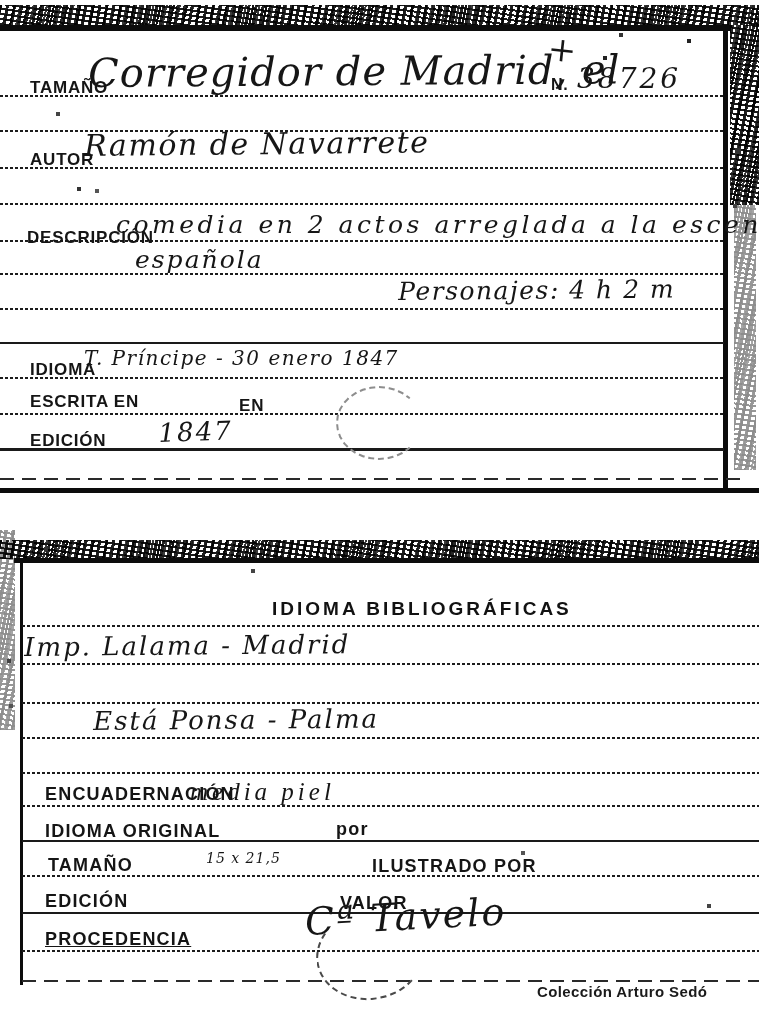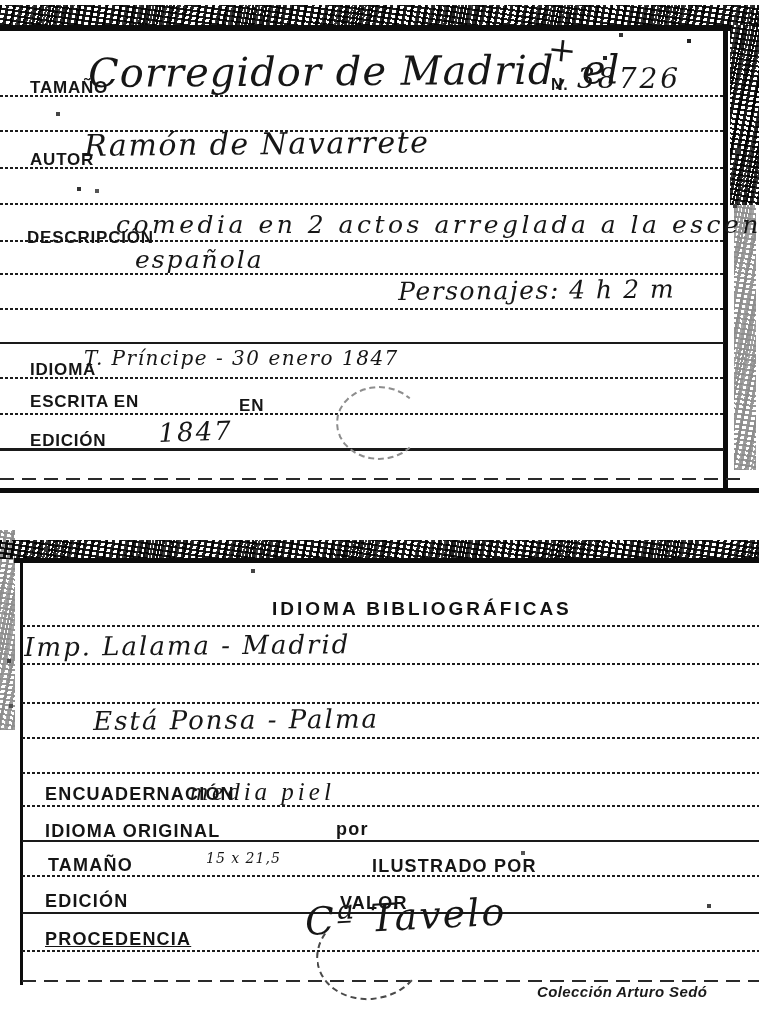--- a/index.html
+++ b/index.html
@@ -134,17 +134,17 @@
     <div class="lbl b" style="left:340px;top:893px;text-align:right;">VALOR</div>
     <div class="lbl b" style="left:45px;top:929px;text-decoration:underline;">PROCEDENCIA</div>
 
     <div class="hw" style="left:24px;top:632px;font-size:26px;letter-spacing:2px;transform:rotate(-.5deg);">Imp. Lalama - Madrid</div>
     <div class="hw" style="left:93px;top:706px;font-size:26px;letter-spacing:2px;transform:rotate(-.5deg);">Está Ponsa - Palma</div>
     <div class="hw" style="left:190px;top:778px;font-size:25px;letter-spacing:4px;font-family:Liberation Serif, serif;">media piel</div>
     <div class="hw" style="left:206px;top:850px;font-size:14px;letter-spacing:1px;">15 x 21,5</div>
     <div class="hw" style="left:304px;top:900px;font-size:38px;letter-spacing:2px;transform:rotate(-3deg);">Cª Tavelo</div>
     <div class="stamp" style="left:316px;top:910px;width:104px;height:86px;border:2px dashed #4a4a4a;border-top-color:transparent;border-right-color:transparent;transform:rotate(-8deg);"></div>
 
-    <div class="credit" style="left:537px;top:983px;font-style:italic;">Colección Arturo Sedó</div>
+    <div class="credit" style="left:537px;top:983px;">Colección Arturo Sedó</div>
   </div>
 
   <div class="specks"></div>
 </div>
 
 </body></html>

